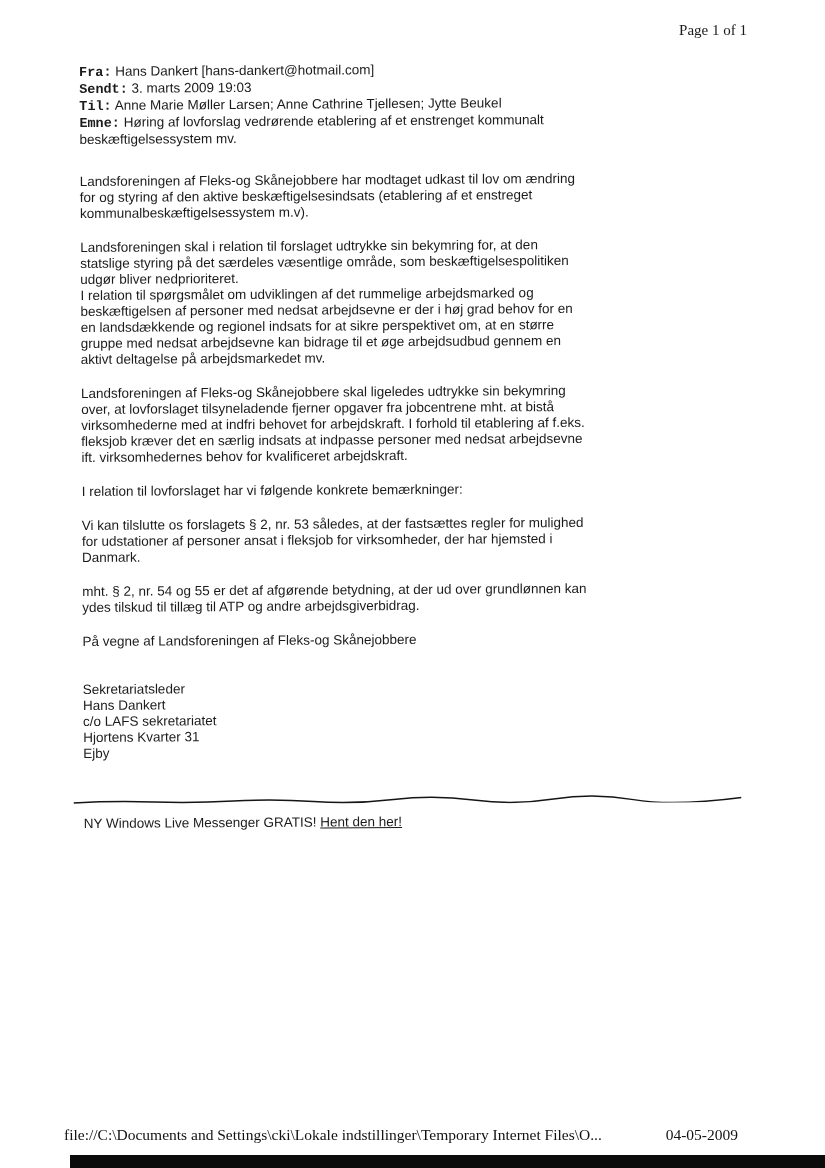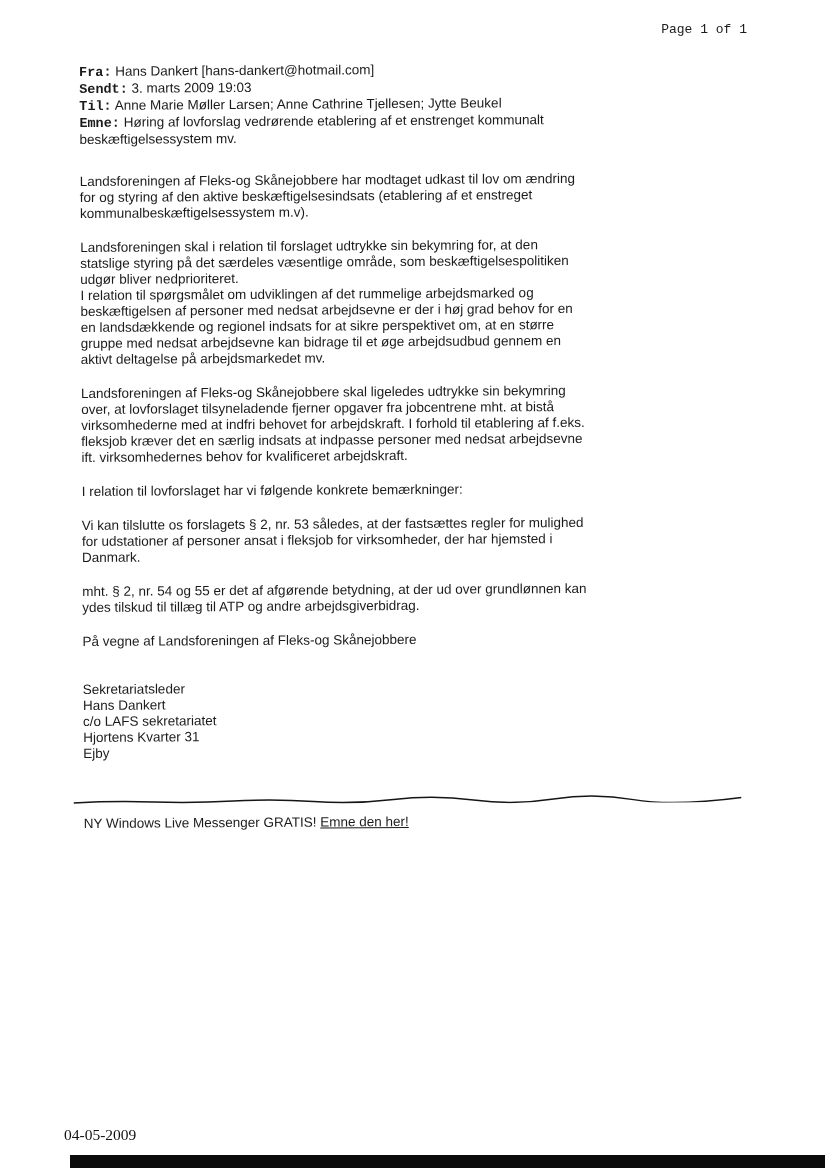--- a/index.html
+++ b/index.html
@@ -4,22 +4,22 @@
 <style>
   html,body{margin:0;padding:0;}
   body{
     width:825px;height:1168px;position:relative;
     background:#ffffff;overflow:hidden;
     font-family:"Liberation Sans","DejaVu Sans",sans-serif;
     color:#1b1b1b;
   }
   .page-indicator{
     position:absolute;top:22px;right:78px;
-    font-family:Liberation Mono, monospace;
-    font-size:13px;color:#1b1b1b;
+    font-family:Liberation Serif, serif;
+    font-size:15px;color:#1b1b1b;
   }
   .content{
     position:absolute;left:79px;top:64px;width:506px;
     font-size:13.5px;line-height:16px;
     transform:rotate(-0.35deg);transform-origin:0 0;
   }
   .hdr-row{white-space:normal;}
   .hdr-label{font-weight:bold;font-family:Liberation Mono, monospace;}
   .hdr-val{}
   .para{margin:0 0 18px 0;white-space:pre-wrap;}
@@ -73,21 +73,22 @@
     <div class="sig-line">Hjortens Kvarter 31</div>
     <div class="sig-line">Ejby</div>
   </div>
 
   <div class="separator">
     <svg width="668" height="8" aria-hidden="true">
       <path d="M0 5 Q 40 3 80 4.5 T 160 4 T 240 5 T 320 3.5 T 400 4.5 T 480 4 T 560 5 T 668 3.5" stroke="#151515" fill="none" stroke-width="1.5"></path>
     </svg>
   </div>
 
-  <div class="promo"><span>NY Windows Live Messenger GRATIS! </span><span class="promo-link">Emne den her!</span></div>
+  <div class="promo"><span>NY Windows Live Messenger GRATIS! </span><span class="promo-link">Hent den her!</span></div>
 
 </div>
 
 <div class="doc-footer">
+  <span>file://C:\Documents and Settings\cki\Lokale indstillinger\Temporary Internet Files\O...</span>
   <span>04-05-2009</span>
 </div>
 
 <div class="scan-bar"></div>
 
 </body></html>

